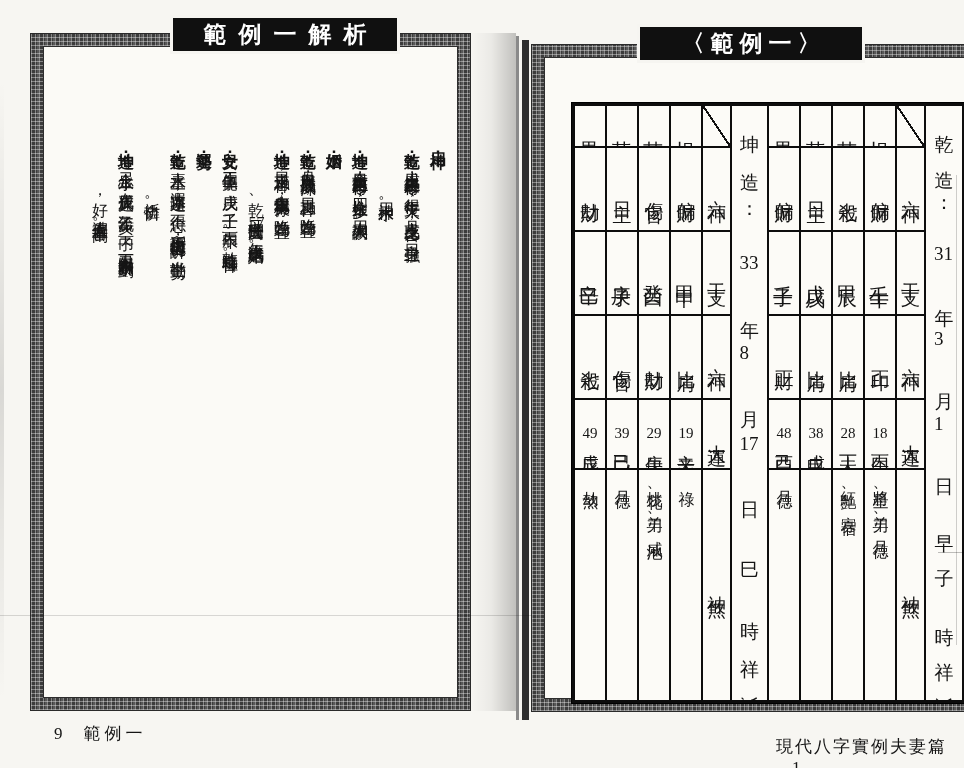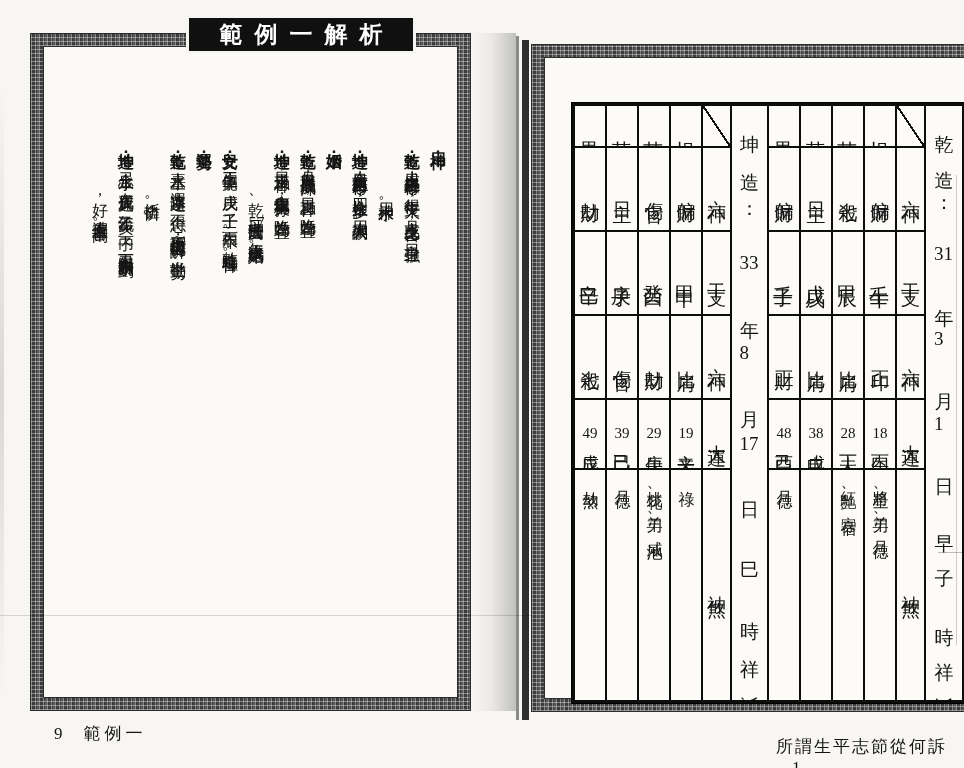--- a/index.html
+++ b/index.html
@@ -16,21 +16,21 @@
   .frame-right{left:531px;top:44px;width:447px;height:668px;}
   .inner{position:absolute;inset:13px;background:#fbfaf6;box-shadow:0 0 0 1px #2d2d2d;}
   
   .gutter-shade{position:absolute;left:471px;top:33px;width:45px;height:678px;
     background:linear-gradient(90deg, rgba(0,0,0,0) 0%, rgba(0,0,0,.05) 45%, rgba(0,0,0,.22) 100%);}
   .spine-a{position:absolute;left:516px;top:36px;width:3px;height:684px;background:#8a8a8a;}
   .spine-b{position:absolute;left:522px;top:40px;width:7px;height:680px;background:#2f2f2f;}
   
   .banner{position:absolute;background:#101010;color:#ffffff;display:flex;align-items:center;
     justify-content:center;font-weight:bold;box-shadow:0 0 0 3px #f6f5f1;}
-  .banner-left{left:173px;top:18px;width:212px;height:33px;font-size:23px;letter-spacing:12px;padding-left:12px;margin-left:16px;}
+  .banner-left{left:173px;top:18px;width:212px;height:33px;font-size:23px;letter-spacing:12px;padding-left:12px;}
   .banner-right{left:640px;top:27px;width:216px;height:33px;font-size:23px;letter-spacing:6px;padding-left:6px;}
   
   .ltext{position:absolute;top:93px;right:6px;width:382px;height:548px;
     writing-mode:vertical-rl;text-orientation:mixed;font-size:16px;line-height:26px;
     letter-spacing:1px;}
   .ltext p{margin:0;}
   .ltext .indent{padding-top:50px;}
   .lbl{font-weight:bold;}
   .tcy{text-combine-upright:all;}
   
@@ -291,21 +291,24 @@
             <span class="vtxt">神煞</span>
           </div>
 
       </div>
     </div>
   </div>
 
   <div class="banner banner-left">
       <span>範例一解析</span>
     </div>
+  <div class="banner banner-right">
+      <span>〈範例一〉</span>
+    </div>
 
   <div class="footL"><span class="n">9</span><span class="t">範例一</span></div>
-  <div class="footR"><span class="t">所謂生平志節從何訴</span><span class="n">1</span></div>
+  <div class="footR"><span class="t">現代八字實例夫妻篇</span><span class="n">1</span></div>
 
   <div class="scan1"></div>
   <div class="scan2"></div>
   <div class="scan3"></div>
 
 </div>
 
 </body></html>

